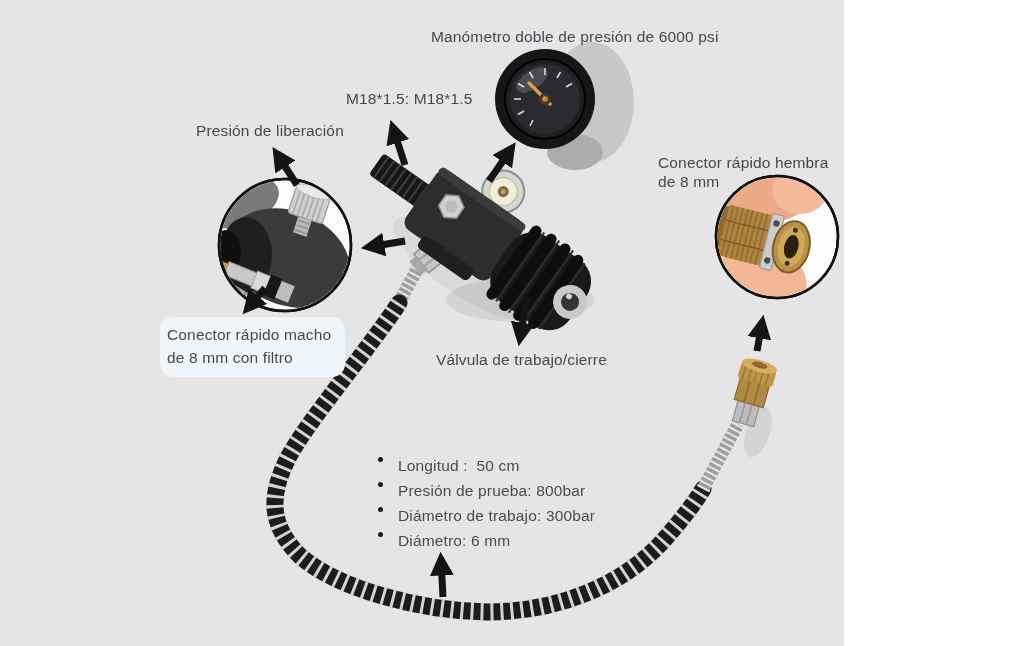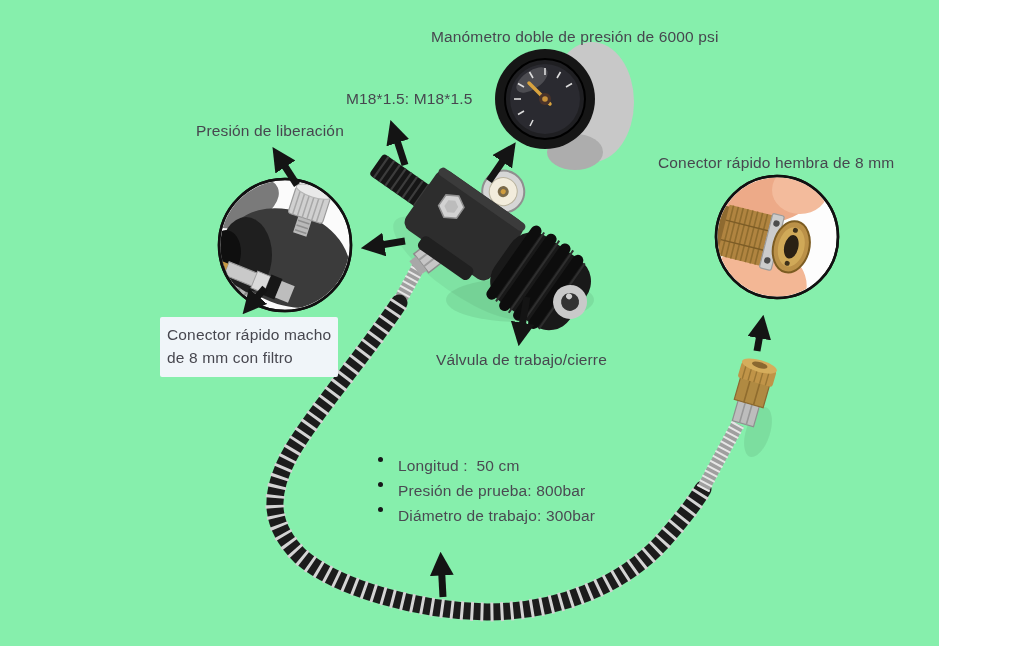--- a/index.html
+++ b/index.html
@@ -1,31 +1,31 @@
 <!DOCTYPE html>
 <html><head>
 <meta charset="utf-8">
 <style>
   html,body{margin:0;padding:0;background:#ffffff;}
   .stage{
-    position:relative;width:939px;height:646px;background:#86efac;overflow:hidden;
+    position:relative;width:844px;height:646px;background:#e5e5e5;overflow:hidden;
     font-family:"Liberation Sans", sans-serif;
   }
   .stage svg{position:absolute;left:0;top:0;}
   .lbl{
     position:absolute;color:#47474f;font-size:15.5px;line-height:19px;
     letter-spacing:.15px;white-space:pre-line;
   }
   #lbl-title{left:431px;top:27px;}
   #lbl-thread{left:334px;top:89px;margin-left:12px;}
   #lbl-release{left:196px;top:121px;}
   #lbl-female{left:658px;top:153px;}
   #lbl-male{
-    left:160px;top:317px;background:#f0f5f9;border-radius:2px;
-    padding:6px 7px 8px 7px;line-height:23px;
+    left:160px;top:317px;background:#f0f5f9;border-radius:13px;
+    padding:6px 14px 8px 7px;line-height:23px;
   }
   #lbl-openclose{left:436px;top:350px;}
   .specs{position:absolute;left:378px;top:457px;list-style:none;margin:0;padding:0;}
   .specs li{display:flex;align-items:flex-start;height:25px;font-size:15.5px;color:#4a4a52;letter-spacing:.15px;}
   .dot{width:5px;height:5px;border-radius:50%;background:#17171a;margin-right:15px;flex:0 0 auto;}
   .spec-text{white-space:pre-wrap;}
 </style>
 </head>
 <body>
 
@@ -230,15 +230,19 @@
       <span class="spec-text">Longitud :  50 cm</span>
     </li>
     <li>
       <span class="dot"></span>
       <span class="spec-text">Presión de prueba: 800bar</span>
     </li>
     <li>
       <span class="dot"></span>
       <span class="spec-text">Diámetro de trabajo: 300bar</span>
     </li>
+    <li>
+      <span class="dot"></span>
+      <span class="spec-text">Diámetro: 6 mm</span>
+    </li>
   </ul>
 
 </div>
 
 </body></html>

